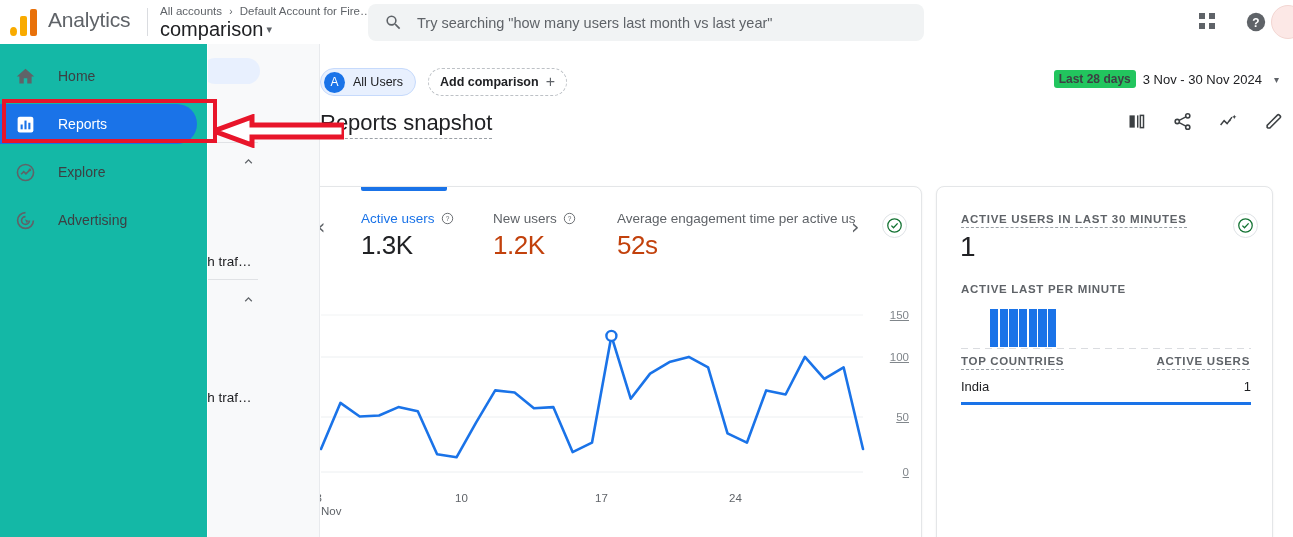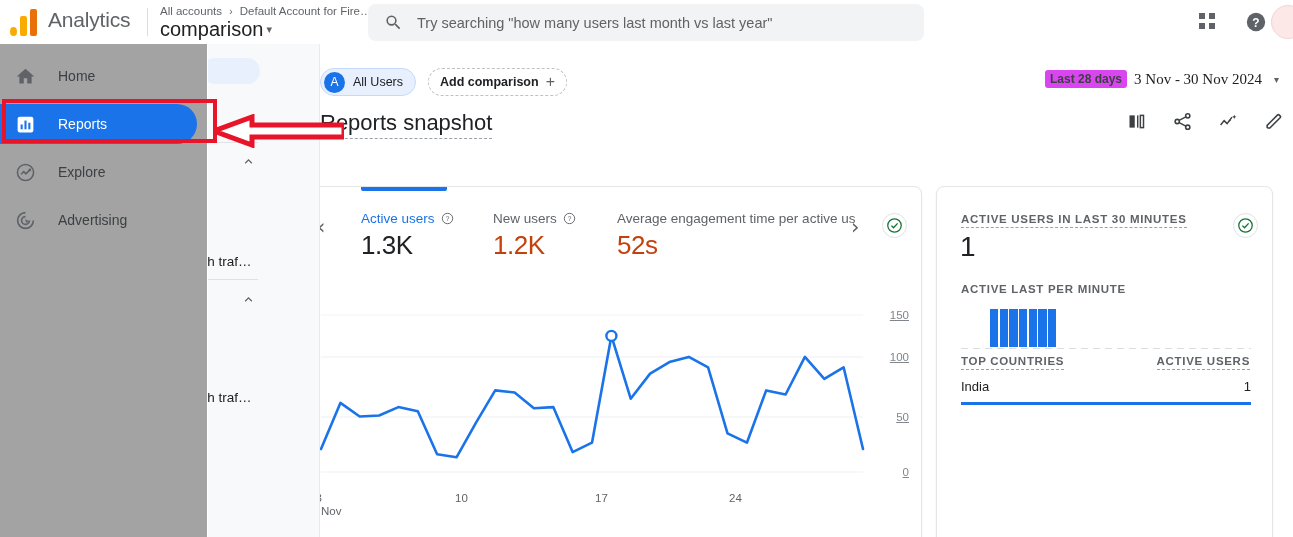--- a/index.html
+++ b/index.html
@@ -54,21 +54,21 @@
   .grid-icon i { background: #5f6368; display: block; width: 6px; height: 6px; }
   .help-icon { margin-right: 26px; cursor: pointer; display: flex; }
   .avatar {
     width: 34px; height: 34px; border-radius: 50%; background: #fce8e6;
     position: absolute; right: -12px; top: 5px; border: 1px solid #f3d6d2; cursor: pointer;
   }
 
   
   .sidenav {
     position: absolute; left: 0; top: 44px; width: 208px; height: 493px;
-    background: #a3a3a3; z-index: 6; border-right: 1px solid #fff;
+    background: #14b8a6; z-index: 6; border-right: 1px solid #fff;
   }
   .nav-item {
     position: relative; height: 40px; display: flex; align-items: center;
     margin: 0 10px 0 0; border-radius: 0 20px 20px 0; padding-left: 12px; cursor: pointer;
     color: #3c4043;
   }
   .nav-item + .nav-item { margin-top: 2px; }
   .nav-icon { width: 26px; height: 24px; display: flex; align-items: center; justify-content: center;
     margin-right: 20px; flex: 0 0 auto; }
   .nav-label { font-size: 14px; }
@@ -112,23 +112,23 @@
   .chip-add {
     display: flex; align-items: center; height: 28px; border: 1px dashed #bdc1c6;
     border-radius: 14px; padding: 0 11px; margin-left: 12px; cursor: pointer;
   }
   .chip-add span.lbl { font-size: 12.5px; color: #202124; font-weight: bold; }
   .chip-plus { font-size: 16px; color: #5f6368; margin-left: 7px; line-height: 1; }
 
   .daterange {
     position: absolute; right: 14px; top: 26px; display: flex; align-items: center; cursor: pointer;
   }
-  .dr-badge { background: #d946ef; border-radius: 3px; font-size: 12px; color: #3c4043;
+  .dr-badge { background: #22c55e; border-radius: 3px; font-size: 12px; color: #3c4043;
     padding: 2px 5px; font-weight: bold; }
-  .dr-text { font-size: 15px; color: #202124; margin-left: 7px; font-family: Liberation Serif, serif; }
+  .dr-text { font-size: 13px; color: #202124; margin-left: 7px; }
   .dr-caret { font-size: 10px; color: #5f6368; margin-left: 12px; }
 
   .page-title {
     position: absolute; left: 0px; top: 66px; font-size: 22px; color: #202124;
     border-bottom: 1px dashed #9aa0a6; padding-bottom: 2px;
   }
   .title-tools { position: absolute; right: 8px; top: 66px; display: flex; align-items: center; gap: 24px; }
   .tool-btn { cursor: pointer; display: flex; align-items: center; justify-content: center;
     width: 22px; height: 22px; }
 

